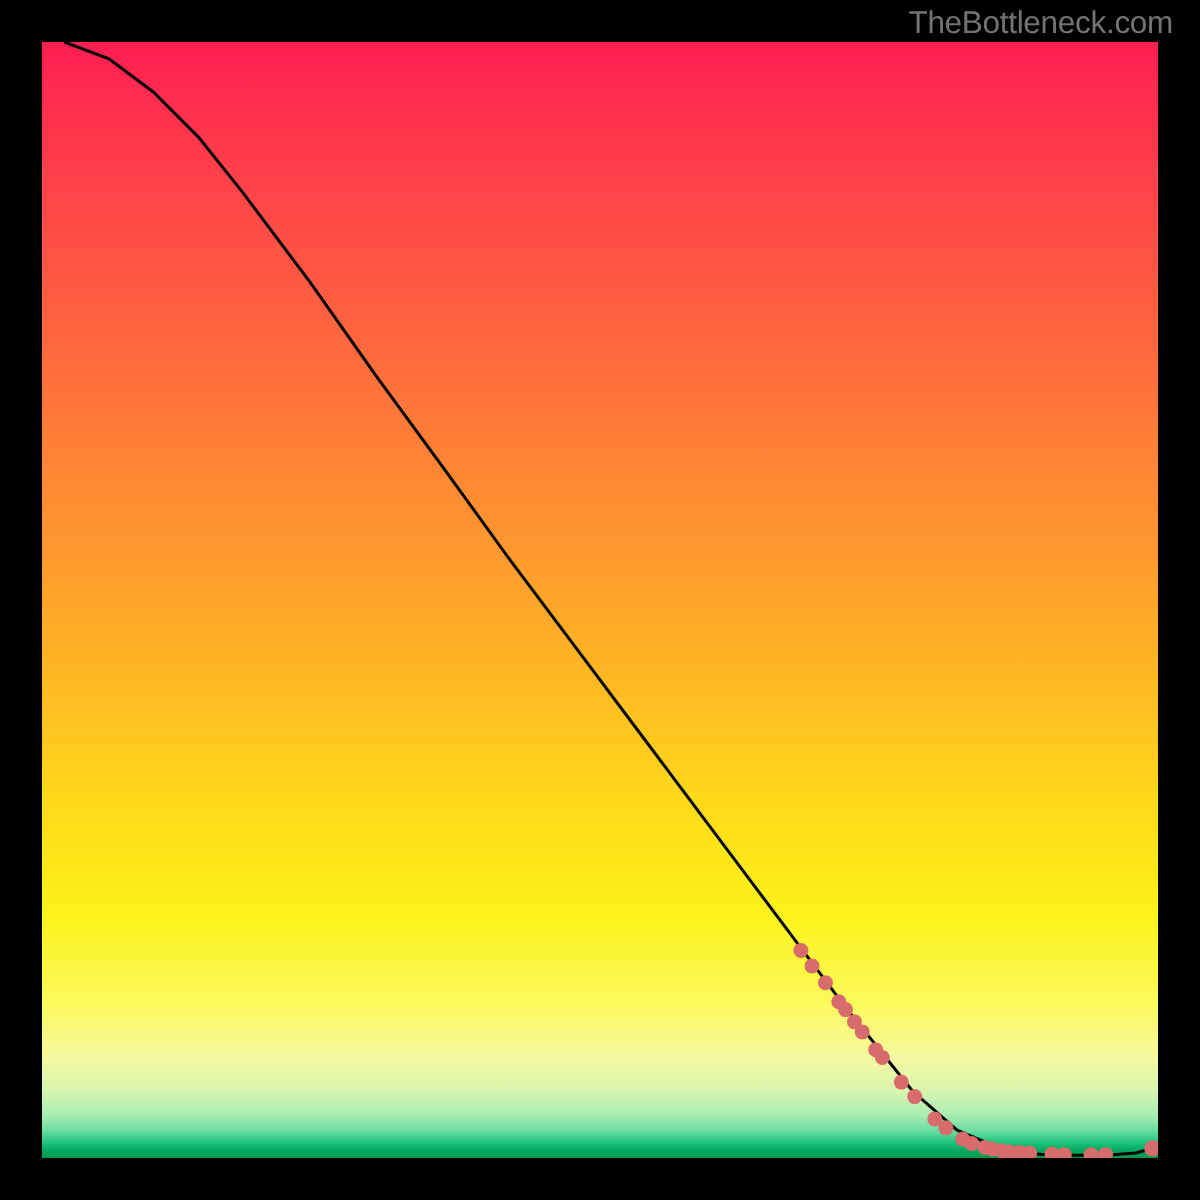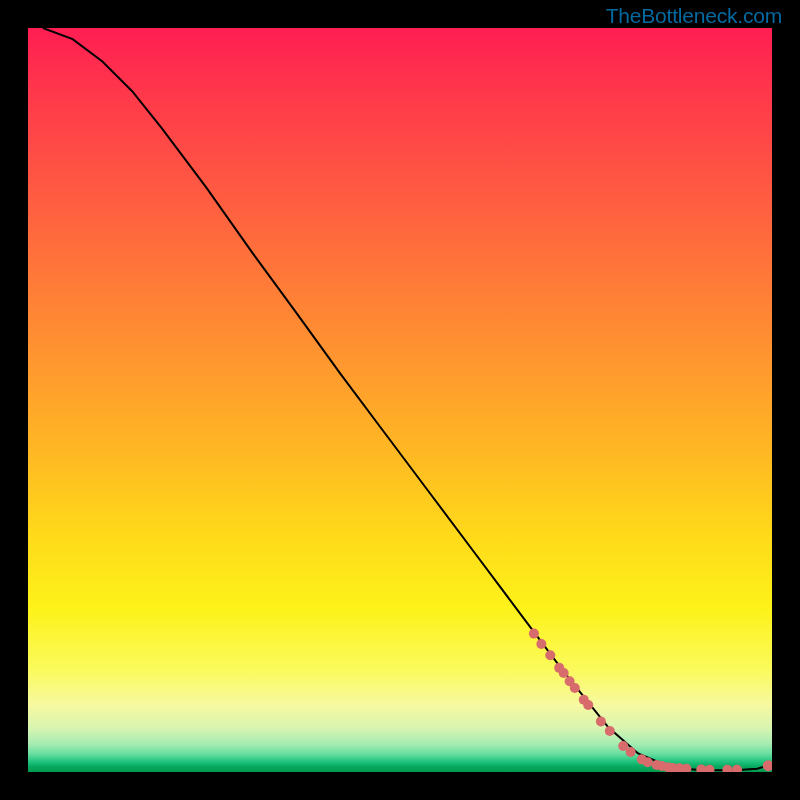--- a/index.html
+++ b/index.html
@@ -14,21 +14,21 @@
   .container {
     position: relative;
     width: 800px;
     height: 800px;
     background: #000;
   }
   .attribution {
     position: absolute;
     top: 4px;
     right: 18px;
-    color: #0369a1;
+    color: #737373;
     font-size: 21px;
     font-weight: 500;
     letter-spacing: -0.2px;
   }
   .plot-area {
     position: absolute;
     left: 28px;
     top: 28px;
     width: 744px;
     height: 744px;

